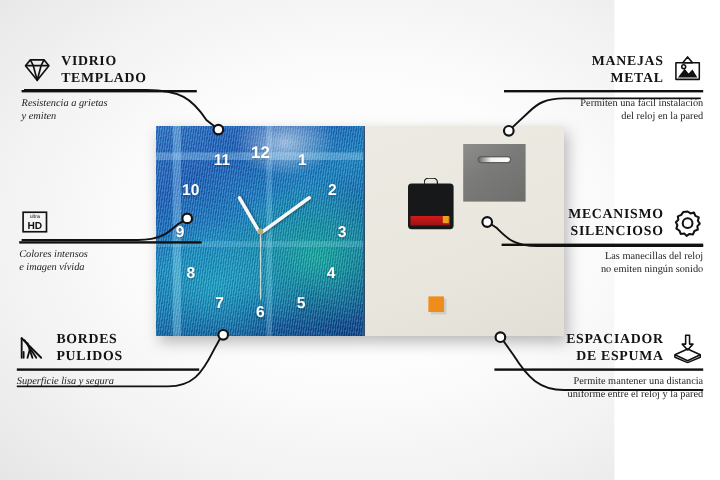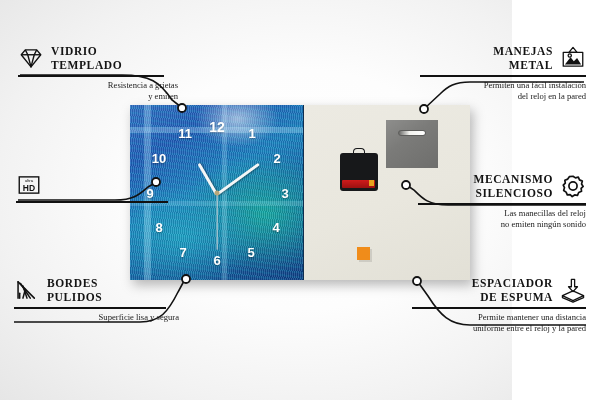--- a/index.html
+++ b/index.html
@@ -162,21 +162,21 @@
     background: #111;
     margin-top: 3px;
   }
   .callout .desc {
     font-family: "Liberation Serif", serif;
     font-size: 8.6px;
     color: #1b1b1b;
     line-height: 1.32;
     margin-top: 3px;
   }
-  .callout.left .desc { text-align: right; }
+  .callout.left .desc { text-align: left; font-style: italic; }
   .callout.right .desc { text-align: right; }
   .ico { width: 26px; height: 26px; flex: 0 0 26px; }
   .ico svg { display: block; width: 26px; height: 26px; }
   
   #lines { position: absolute; left: 0; top: 0; width: 600px; height: 400px; pointer-events: none; }
 </style>
 </head>
 <body>
 
 <div id="stage">
@@ -268,20 +268,24 @@
     <div class="head">
       <span class="ico" style="position:relative;">
         <svg viewBox="0 0 32 32">
             <rect x="4" y="6" width="24" height="20" fill="none" stroke="#111" stroke-width="1.7"></rect>
           </svg>
         <span style="position:absolute; left:4px; top:7px; width:18px; text-align:center; font-family:'Liberation Sans',sans-serif; font-size:4.4px; color:#111; line-height:1;">ultra</span>
         <span style="position:absolute; left:4px; top:12px; width:18px; text-align:center; font-family:'Liberation Sans',sans-serif; font-weight:bold; font-size:8.5px; color:#111; line-height:1;">HD</span>
       </span>
     </div>
     <div class="rule" style="width:152px;"></div>
+    <div class="desc">
+      <span>Colores intensos</span><br>
+      <span>e imagen vívida</span>
+    </div>
   </div>
 
   <div class="callout left" style="left:14px; top:276px; width:165px;">
     <div class="head">
       <span class="ico">
         <svg viewBox="0 0 32 32">
             <g stroke="#111" stroke-width="1.9" stroke-linecap="round">
           <path d="M5 6 L5 26"></path>
               <path d="M5 6 L25 26"></path>
           <path d="M8 8 L20 26"></path>

